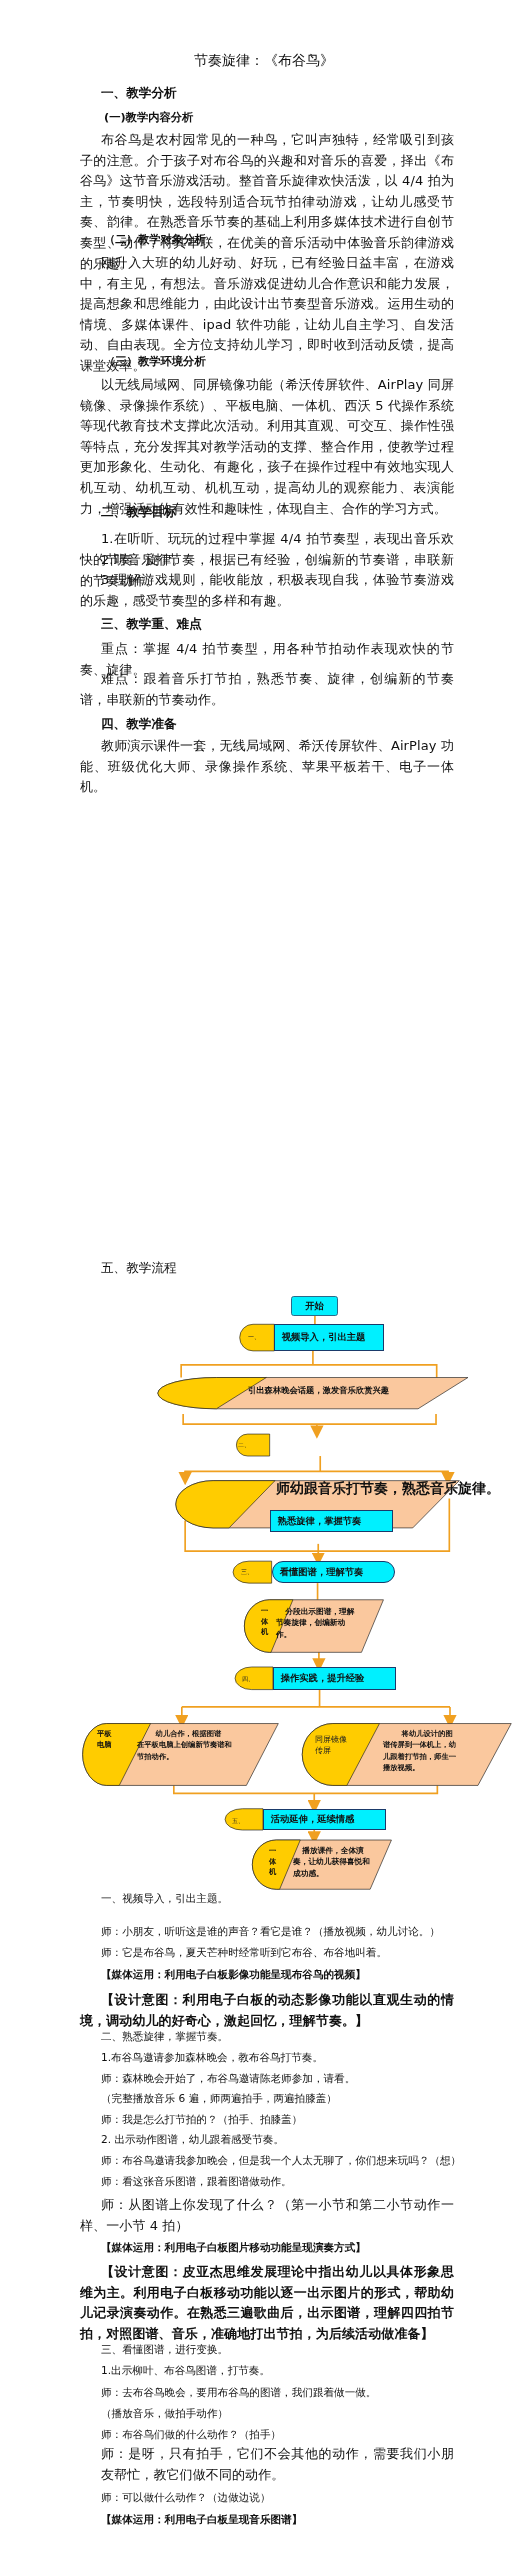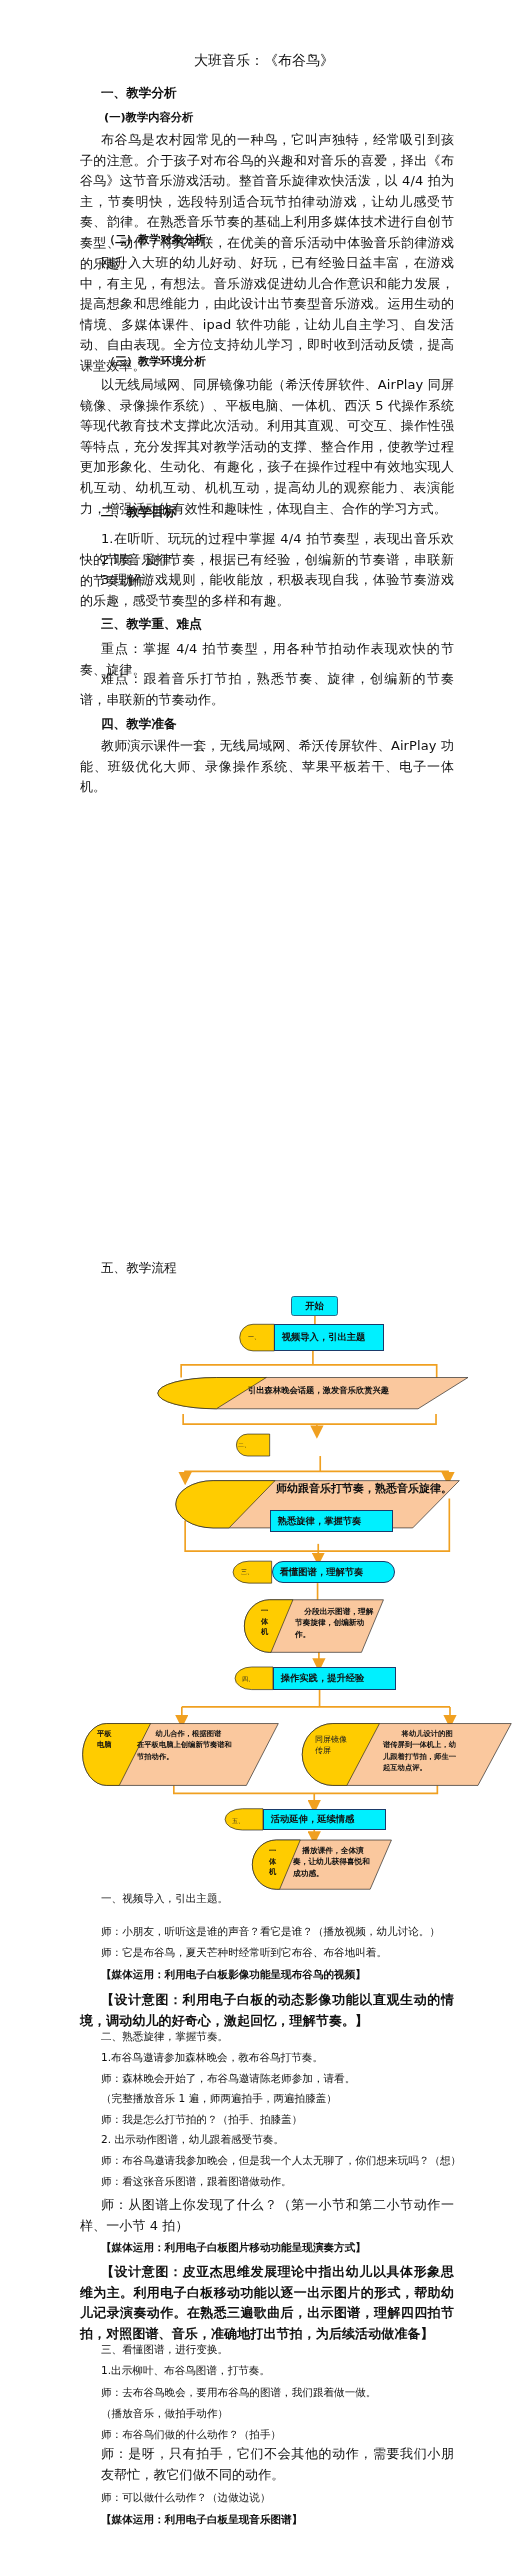--- a/index.html
+++ b/index.html
@@ -21,21 +21,21 @@
               font-weight:bold; font-size:9.3px; display:flex; align-items:center; padding-left:6.7px; }
   .start-box { border-radius:2.7px; justify-content:center; padding-left:0; border-color:#2a6a8a; }
   .pill-label { position:absolute; font-size:6px; color:#222; }
   .para-text { position:absolute; font-size:7.7px; font-weight:bold; line-height:11.3px; font-family:"DejaVu Serif","Liberation Serif",serif; }
   .side-label { position:absolute; font-size:7.3px; font-weight:bold; line-height:10.6px; }
   .side-label-plain { position:absolute; font-size:8px; line-height:10.6px; color:#222; }
 </style>
 </head>
 <body>
 
-<div class="abs title">大班音乐：《布谷鸟》</div>
+<div class="abs title">节奏旋律：《布谷鸟》</div>
 
 <div class="abs h1" style="top:85px;">一、教学分析</div>
 <div class="abs h2" style="top:110px;">(一)教学内容分析</div>
 <div class="abs para" style="top:130px;">布谷鸟是农村园常见的一种鸟，它叫声独特，经常吸引到孩子的注意。介于孩子对布谷鸟的兴趣和对音乐的喜爱，择出《布谷鸟》这节音乐游戏活动。整首音乐旋律欢快活泼，以 4/4 拍为主，节奏明快，选段特别适合玩节拍律动游戏，让幼儿感受节奏、韵律。在熟悉音乐节奏的基础上利用多媒体技术进行自创节奏型、动作，将其串联，在优美的音乐活动中体验音乐韵律游戏的乐趣。</div>
 
 <div class="abs h2" style="top:232px;">（二）教学对象分析</div>
 <div class="abs para" style="top:253px;">刚升入大班的幼儿好动、好玩，已有经验日益丰富，在游戏中，有主见，有想法。音乐游戏促进幼儿合作意识和能力发展，提高想象和思维能力，由此设计出节奏型音乐游戏。运用生动的情境、多媒体课件、ipad 软件功能，让幼儿自主学习、自发活动、自由表现。全方位支持幼儿学习，即时收到活动反馈，提高课堂效率。</div>
 
 <div class="abs h2" style="top:354px;">（三）教学环境分析</div>
 <div class="abs para" style="top:375px;">以无线局域网、同屏镜像功能（希沃传屏软件、AirPlay 同屏镜像、录像操作系统）、平板电脑、一体机、西沃 5 代操作系统等现代教育技术支撑此次活动。利用其直观、可交互、操作性强等特点，充分发挥其对教学活动的支撑、整合作用，使教学过程更加形象化、生动化、有趣化，孩子在操作过程中有效地实现人机互动、幼机互动、机机互动，提高幼儿的观察能力、表演能力，增强活动的有效性和趣味性，体现自主、合作的学习方式。</div>
@@ -116,30 +116,30 @@
 </svg>
 
   <div class="cyan-box start-box" style="left:291px; top:1296px; width:47px; height:20px;">开始</div>
 
   <div class="pill-label" style="left:248px; top:1333px;">一、</div>
   <div class="cyan-box" style="left:274px; top:1324px; width:110px; height:27px;">视频导入，引出主题</div>
   <div class="para-text" style="left:248px; top:1385px; font-size:8.3px;">引出森林晚会话题，激发音乐欣赏兴趣</div>
 
   <div class="pill-label" style="left:238px; top:1441px;">二、</div>
   <div class="cyan-box" style="left:270px; top:1510px; width:123px; height:22px;">熟悉旋律，掌握节奏</div>
-  <div class="para-text" style="left:276px; top:1483px; font-size:11px;">师幼跟音乐打节奏，熟悉音乐旋律。</div>
+  <div class="para-text" style="left:276px; top:1483px; font-size:14px;">师幼跟音乐打节奏，熟悉音乐旋律。</div>
 
   <div class="pill-label" style="left:241px; top:1568px;">三、</div>
   <div class="cyan-box" style="left:272px; top:1561px; width:123px; height:22px;border-radius:11px;">看懂图谱，理解节奏</div>
   <div class="side-label" style="left:260px; top:1606px; width:9.3px; text-align:center;">
     <div>一</div>
     <div>体</div>
     <div>机</div>
   </div>
-  <div class="para-text" style="left:295px; top:1606px;">
+  <div class="para-text" style="left:276px; top:1606px;">
     <div style="padding-left:9.3px;">分段出示图谱，理解</div>
     <div>节奏旋律，创编新动</div>
     <div>作。</div>
   </div>
 
   <div class="pill-label" style="left:242px; top:1675px;">四、</div>
   <div class="cyan-box" style="left:273px; top:1667px; width:123px; height:22.6px;">操作实践，提升经验</div>
 
   <div class="side-label" style="left:97px; top:1729px;">
     <div>平板</div>
@@ -152,21 +152,21 @@
   </div>
 
   <div class="side-label-plain" style="left:315px; top:1735px;">
     <div>同屏镜像</div>
     <div>传屏</div>
   </div>
   <div class="para-text" style="left:383px; top:1728px; font-size:7.3px;">
     <div style="padding-left:18.6px;">将幼儿设计的图</div>
     <div>谱传屏到一体机上，幼</div>
     <div>儿跟着打节拍，师生一</div>
-    <div>起互动点评。</div>
+    <div>播放视频。</div>
   </div>
 
   <div class="pill-label" style="left:232px; top:1817px;">五、</div>
   <div class="cyan-box" style="left:263px; top:1809px; width:123px; height:21px;">活动延伸，延续情感</div>
   <div class="side-label" style="left:268px; top:1846px; width:9.3px; text-align:center;">
     <div>一</div>
     <div>体</div>
     <div>机</div>
   </div>
   <div class="para-text" style="left:293px; top:1845px;font-family:Liberation Serif, serif;">
@@ -177,21 +177,21 @@
 </div>
 
 <div class="abs line" style="top:1892px;">一、视频导入，引出主题。</div>
 <div class="abs line" style="top:1925px;">师：小朋友，听听这是谁的声音？看它是谁？（播放视频，幼儿讨论。）</div>
 <div class="abs line" style="top:1946px;">师：它是布谷鸟，夏天芒种时经常听到它布谷、布谷地叫着。</div>
 <div class="abs line bold" style="top:1968px;">【媒体运用：利用电子白板影像功能呈现布谷鸟的视频】</div>
 <div class="abs para bold" style="top:1990px;">【设计意图：利用电子白板的动态影像功能以直观生动的情境，调动幼儿的好奇心，激起回忆，理解节奏。】</div>
 <div class="abs line" style="top:2030px;">二、熟悉旋律，掌握节奏。</div>
 <div class="abs line" style="top:2051px;">1.布谷鸟邀请参加森林晚会，教布谷鸟打节奏。</div>
 <div class="abs line" style="top:2072px;">师：森林晚会开始了，布谷鸟邀请陈老师参加，请看。</div>
-<div class="abs line" style="top:2092px;">（完整播放音乐 1 遍，师两遍拍手，两遍拍膝盖）</div>
+<div class="abs line" style="top:2092px;">（完整播放音乐 6 遍，师两遍拍手，两遍拍膝盖）</div>
 <div class="abs line" style="top:2113px;">师：我是怎么打节拍的？（拍手、拍膝盖）</div>
 <div class="abs line" style="top:2133px;">2. 出示动作图谱，幼儿跟着感受节奏。</div>
 <div class="abs line" style="top:2154px;">师：布谷鸟邀请我参加晚会，但是我一个人太无聊了，你们想来玩吗？（想）</div>
 <div class="abs line" style="top:2175px;">师：看这张音乐图谱，跟着图谱做动作。</div>
 <div class="abs para" style="top:2195px;">师：从图谱上你发现了什么？（第一小节和第二小节动作一样、一小节 4 拍）</div>
 <div class="abs line bold" style="top:2241px;">【媒体运用：利用电子白板图片移动功能呈现演奏方式】</div>
 <div class="abs para bold" style="top:2262px;">【设计意图：皮亚杰思维发展理论中指出幼儿以具体形象思维为主。利用电子白板移动功能以逐一出示图片的形式，帮助幼儿记录演奏动作。在熟悉三遍歌曲后，出示图谱，理解四四拍节拍，对照图谱、音乐，准确地打出节拍，为后续活动做准备】</div>
 <div class="abs line" style="top:2343px;">三、看懂图谱，进行变换。</div>
 <div class="abs line" style="top:2364px;">1.出示柳叶、布谷鸟图谱，打节奏。</div>
 <div class="abs line" style="top:2386px;">师：去布谷鸟晚会，要用布谷鸟的图谱，我们跟着做一做。</div>

